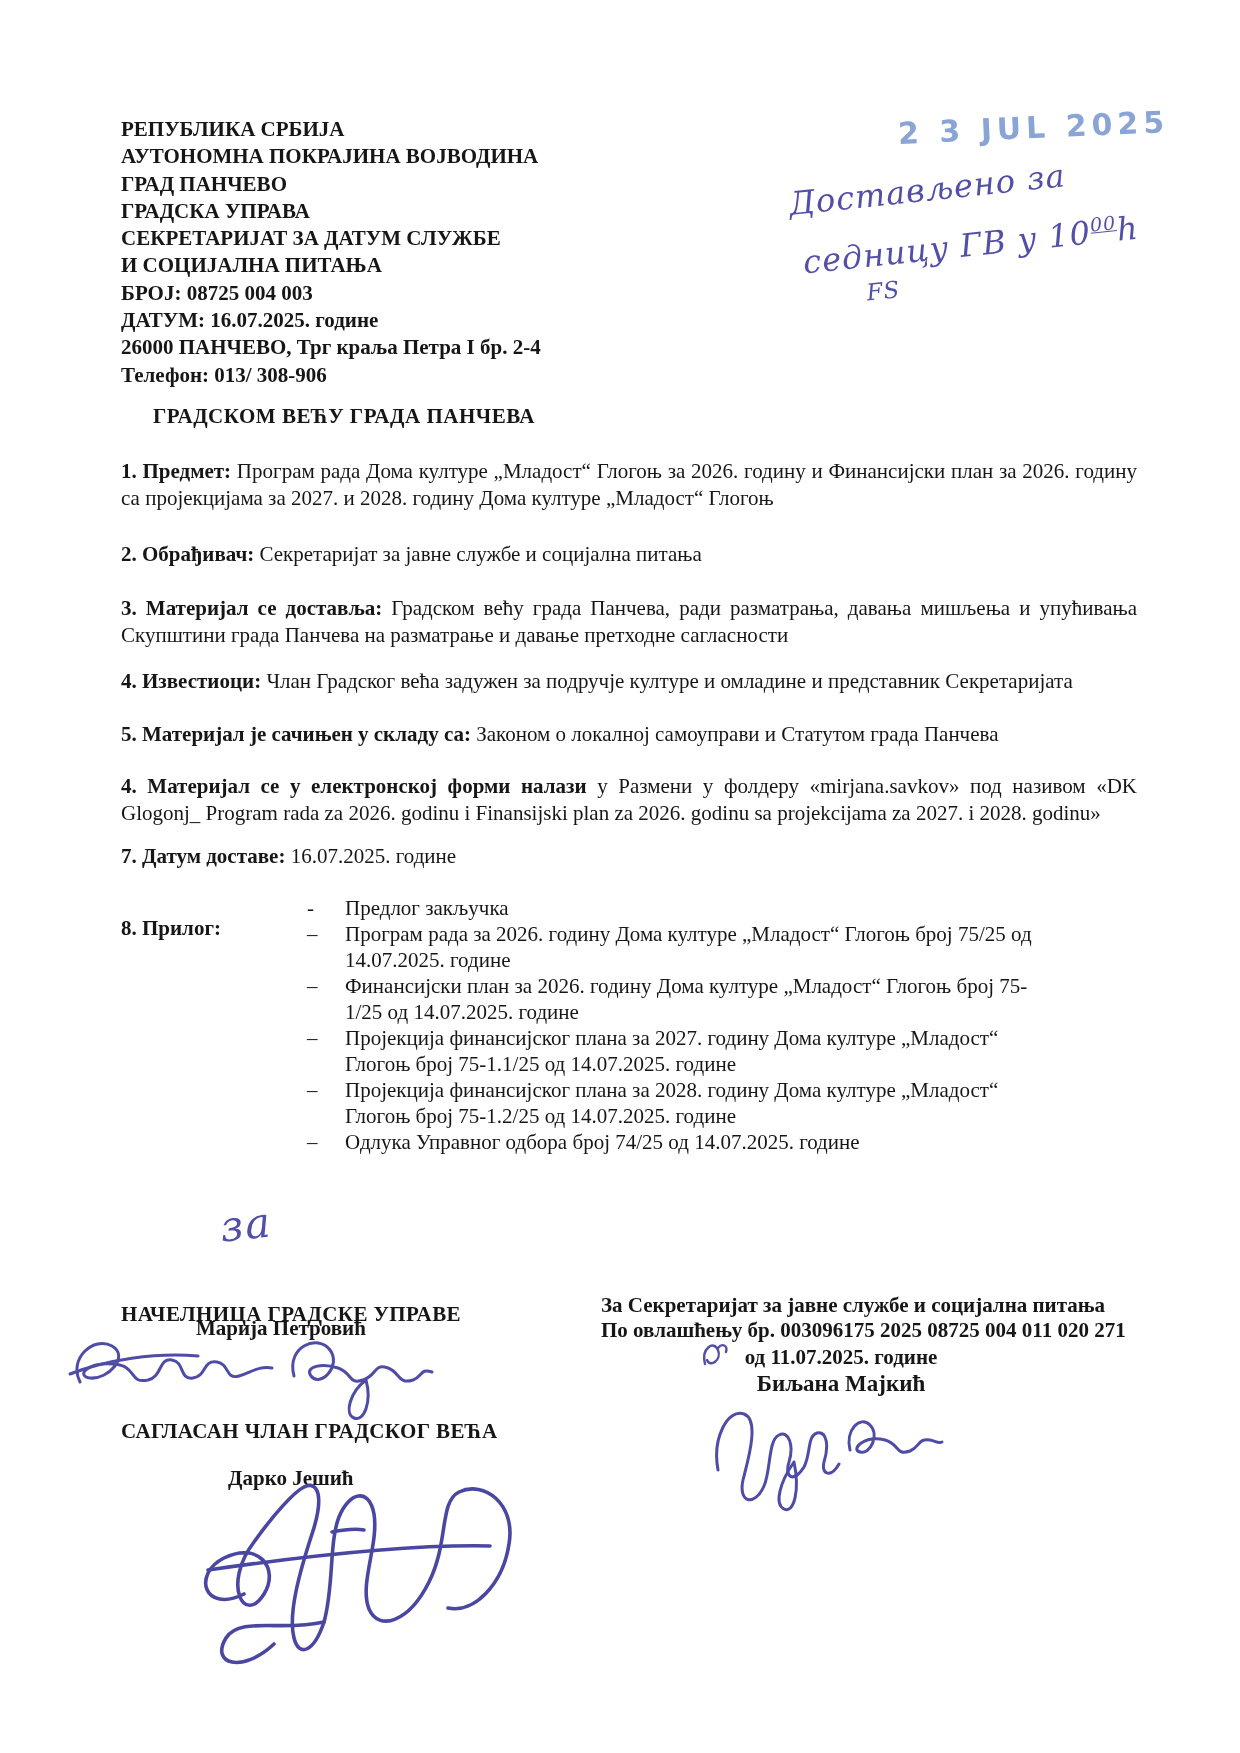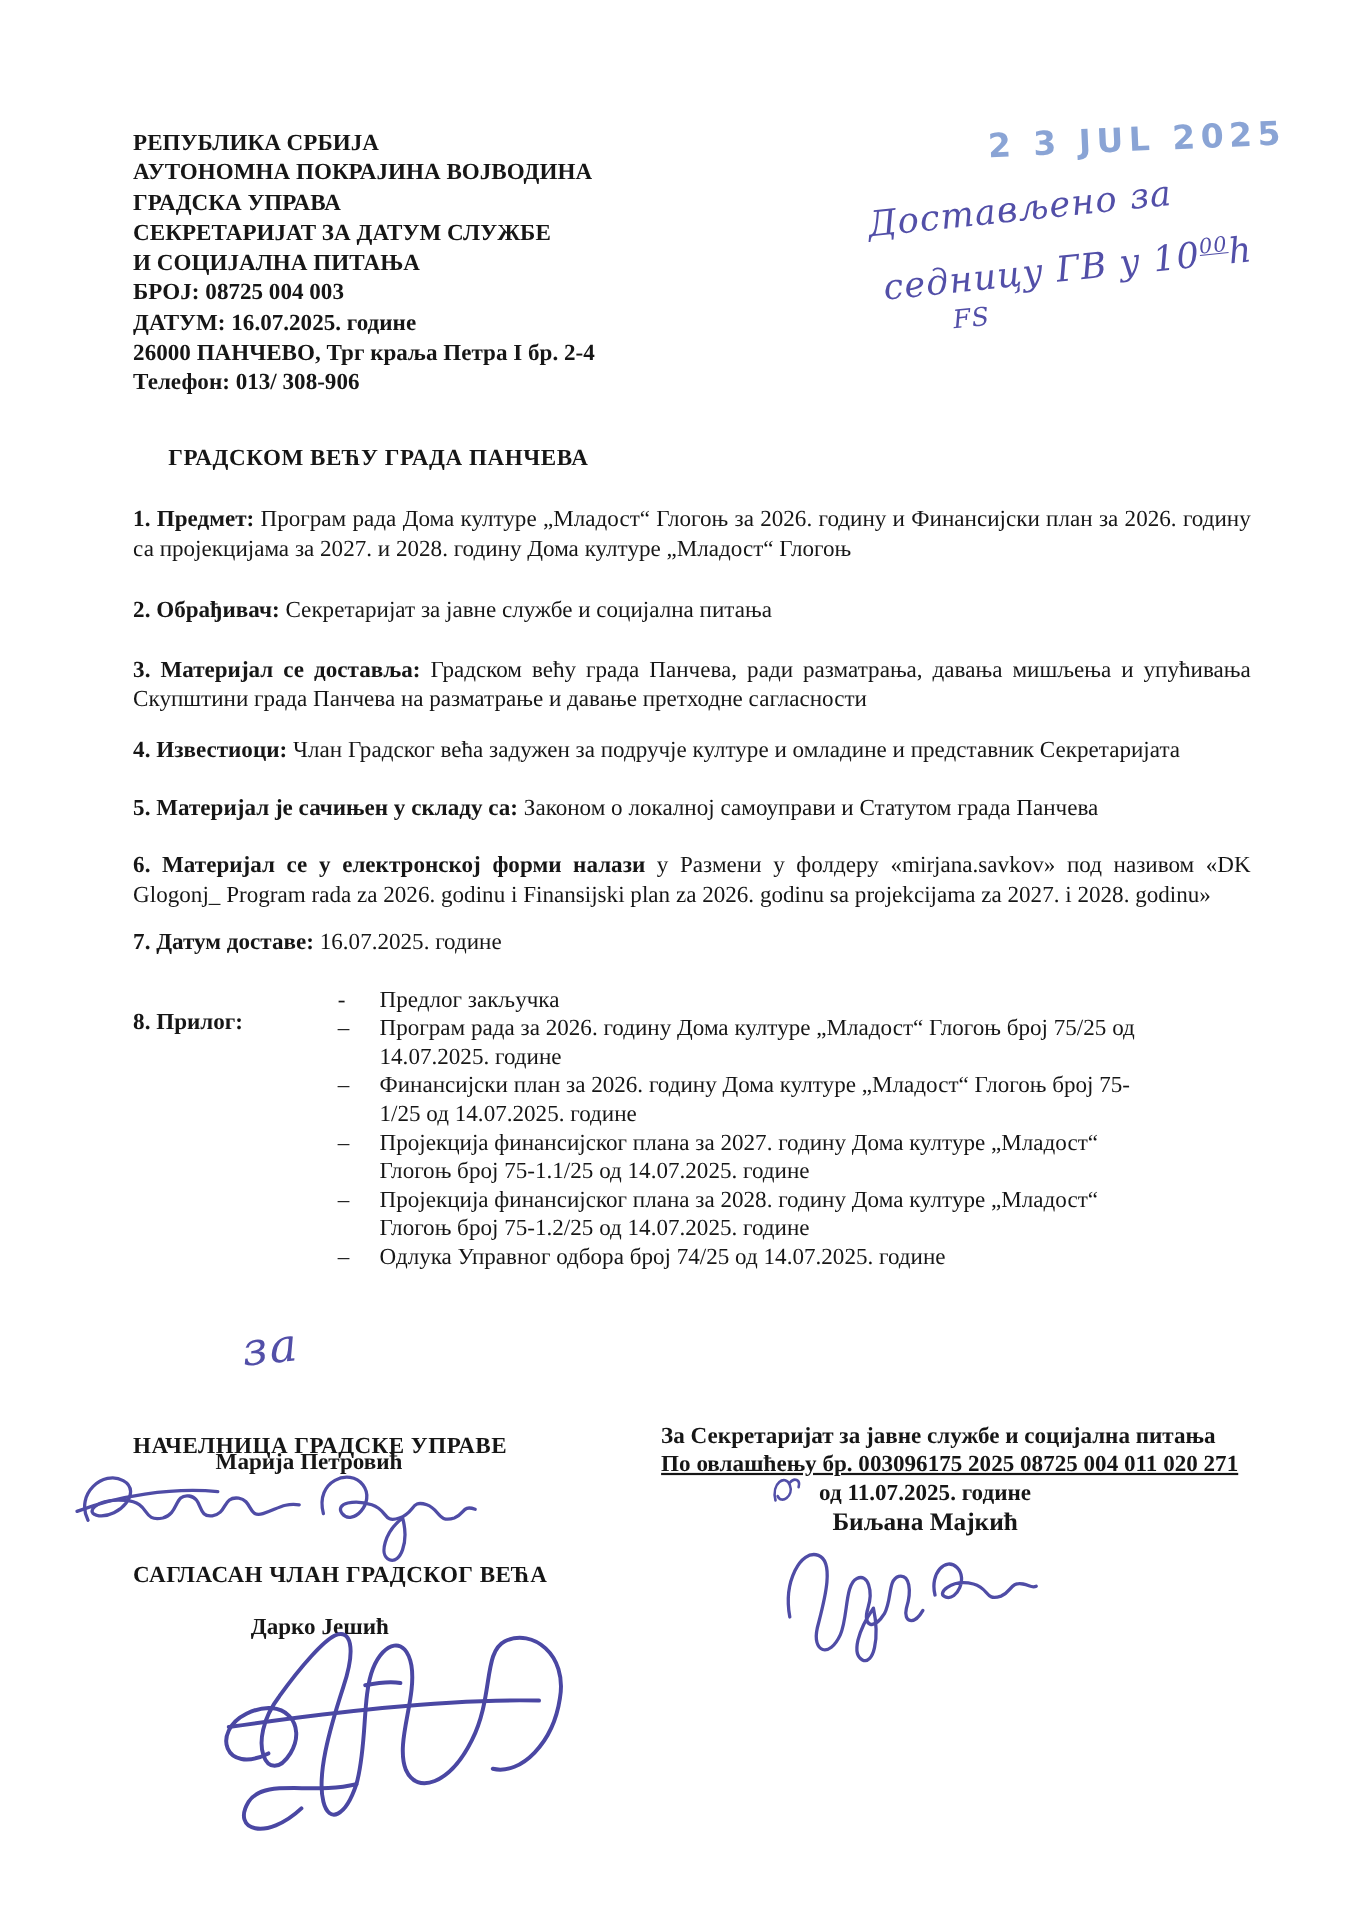--- a/index.html
+++ b/index.html
@@ -38,21 +38,21 @@
   .attach-row{display:flex;}
   .attach-dash{width:38px;flex:none;}
   .attach-text{width:712px;flex:none;}
   
   .sigtxt{position:absolute;font-weight:bold;font-size:21px;white-space:nowrap;}
   .t-nacelnica{left:121px;top:1255px;letter-spacing:.4px;margin-top:47px;}
   .t-marija{left:196px;top:1316px;}
   .t-saglasan{left:121px;top:1419px;letter-spacing:.4px;}
   .t-darko{left:228px;top:1466px;}
   .t-sekretarijat{left:601px;top:1293px;text-align:center;}
-  .t-auth1{left:601px;top:1318px;text-decoration:underline;}
+  .t-auth1{left:601px;top:1318px;}
   .t-auth2{left:601px;top:1345px;width:480px;text-align:center;white-space:normal;}
   .t-biljana{left:601px;top:1371px;width:480px;text-align:center;font-size:23px;white-space:normal;}
   .hand-za{
     position:absolute;left:220px;top:1200px;
     font-family:"DejaVu Serif",serif;font-style:italic;font-size:42px;
     transform:rotate(-6deg);letter-spacing:2px;
   }
   .ink-svg{position:absolute;}
   .s-marija{left:66px;top:1330px;}
   .s-darko{left:182px;top:1472px;}
@@ -60,20 +60,21 @@
   .s-mark{left:698px;top:1336px;}
 </style>
 </head>
 <body>
 
 <div class="page">
 
   <div class="hdr">
     <div>РЕПУБЛИКА СРБИЈА</div>
     <div>АУТОНОМНА ПОКРАЈИНА ВОЈВОДИНА</div>
+    <div>ГРАД ПАНЧЕВО</div>
     <div>ГРАДСКА  УПРАВА</div>
     <div>СЕКРЕТАРИЈАТ ЗА ДАТУМ СЛУЖБЕ</div>
     <div>И СОЦИЈАЛНА ПИТАЊА</div>
     <div>БРОЈ: 08725 004 003</div>
     <div>ДАТУМ: 16.07.2025. године</div>
     <div>26000 ПАНЧЕВО, Трг краља Петра I бр. 2-4</div>
     <div>Телефон: 013/ 308-906</div>
   </div>
 
   <div class="stamp" style="color:#7695ce">2 3 JUL 2025</div>
@@ -84,21 +85,21 @@
     <div class="initials">FS</div>
   </div>
 
   <div class="addressee">ГРАДСКОМ ВЕЋУ ГРАДА ПАНЧЕВА</div>
 
   <div class="para p1"><span class="lead">1. Предмет:</span><span> Програм рада Дома културе „Младост“ Глогоњ за 2026. годину и Финансијски план за 2026. годину са пројекцијама за 2027. и 2028. годину Дома културе „Младост“ Глогоњ</span></div>
   <div class="para p2"><span class="lead">2. Обрађивач:</span><span> Секретаријат за јавне службе и социјална питања</span></div>
   <div class="para p3"><span class="lead">3. Материјал се доставља:</span><span> Градском већу града Панчева, ради разматрања, давања мишљења и упућивања Скупштини града Панчева на разматрање и давање претходне сагласности</span></div>
   <div class="para p4"><span class="lead">4. Известиоци:</span><span> Члан Градског већа задужен за подручје културе и омладине и представник  Секретаријата</span></div>
   <div class="para p5"><span class="lead">5. Материјал је  сачињен у складу са:</span><span> Законом о локалној самоуправи и Статутом града Панчева</span></div>
-  <div class="para p6"><span class="lead">6. Материјал се у електронској форми налази</span><span> у Размени у фолдеру «mirjana.savkov» под називом «DK Glogonj_ Program rada za 2026. godinu i Finansijski plan za 2026. godinu sa projekcijama za 2027. i 2028. godinu»</span></div>
+  <div class="para p6"><span class="lead">4. Материјал се у електронској форми налази</span><span> у Размени у фолдеру «mirjana.savkov» под називом «DK Glogonj_ Program rada za 2026. godinu i Finansijski plan za 2026. godinu sa projekcijama za 2027. i 2028. godinu»</span></div>
   <div class="para p7"><span class="lead">7. Датум доставе:</span><span> 16.07.2025. године</span></div>
 
   <div class="attach">
     <div class="attach-label">8. Прилог:</div>
     <div class="attach-list">
       <div class="attach-row">
           <span class="attach-dash">-</span>
           <span class="attach-text">Предлог закључка</span>
         </div>
       <div class="attach-row">

